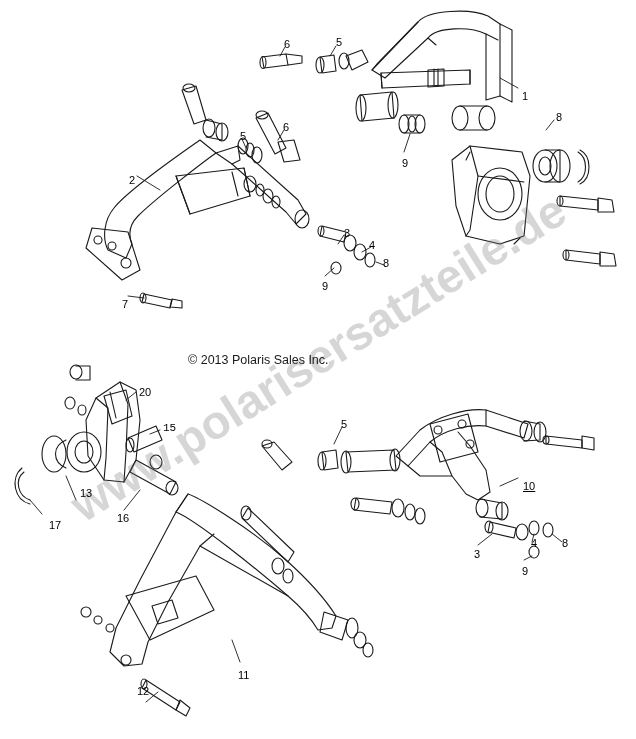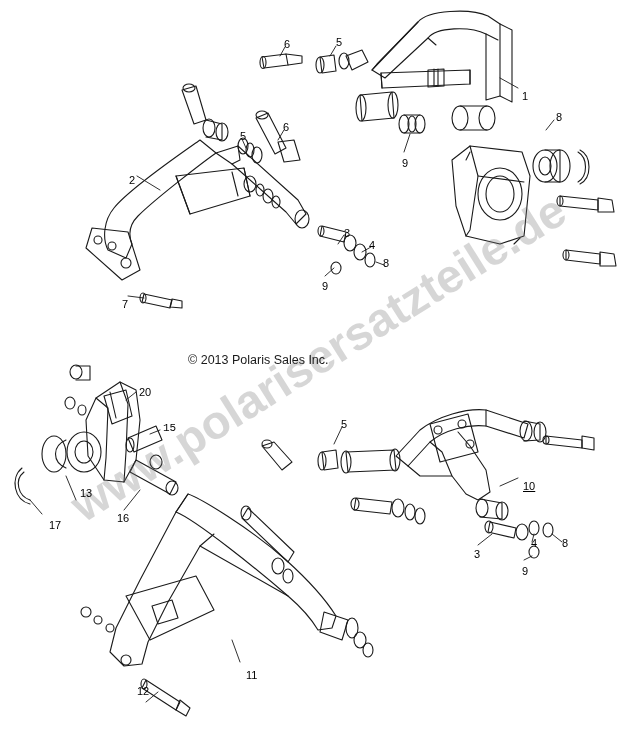--- a/index.html
+++ b/index.html
@@ -327,21 +327,21 @@
       <div class="callout" style="left: 336px; top: 37px;">5</div>
       <div class="callout" style="left: 240px; top: 131px;">5</div>
       <div class="callout" style="left: 284px; top: 39px;">6</div>
       <div class="callout" style="left: 283px; top: 122px;">6</div>
       <div class="callout" style="left: 122px; top: 299px;">7</div>
       <div class="callout" style="left: 556px; top: 112px;">8</div>
       <div class="callout" style="left: 383px; top: 258px;">8</div>
       <div class="callout" style="left: 402px; top: 158px;">9</div>
       <div class="callout" style="left: 322px; top: 281px;">9</div>
       <div class="callout" style="left: 523px; top: 481px; text-decoration: underline;">10</div>
-      <div class="callout" style="left: 238px; top: 670px; margin-left: 8px;">11</div>
+      <div class="callout" style="left: 238px; top: 670px;">11</div>
       <div class="callout" style="left: 137px; top: 686px;">12</div>
       <div class="callout" style="left: 80px; top: 488px;">13</div>
       <div class="callout" style="left: 139px; top: 387px;">20</div>
       <div class="callout" style="left: 163px; top: 423px; font-family: Liberation Mono, monospace;">15</div>
       <div class="callout" style="left: 117px; top: 513px;">16</div>
       <div class="callout" style="left: 49px; top: 520px;">17</div>
       <div class="callout" style="left: 474px; top: 549px;">3</div>
       <div class="callout" style="left: 531px; top: 538px;">4</div>
       <div class="callout" style="left: 341px; top: 419px;">5</div>
       <div class="callout" style="left: 562px; top: 538px;">8</div>

